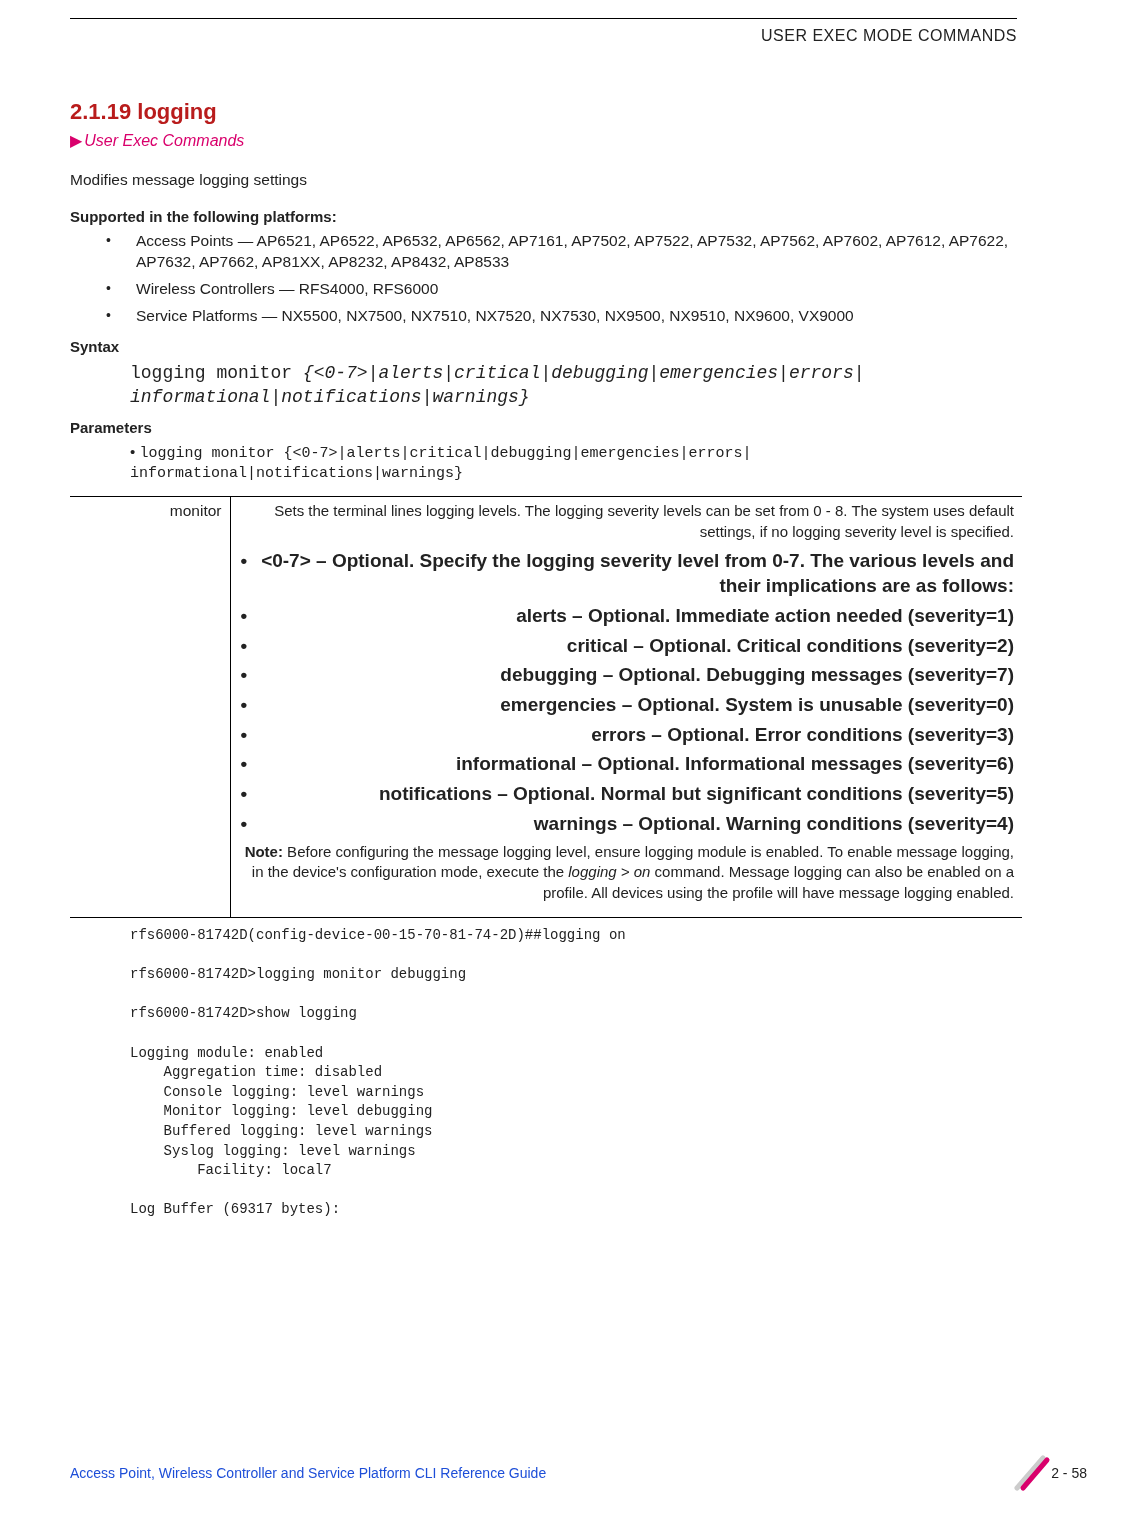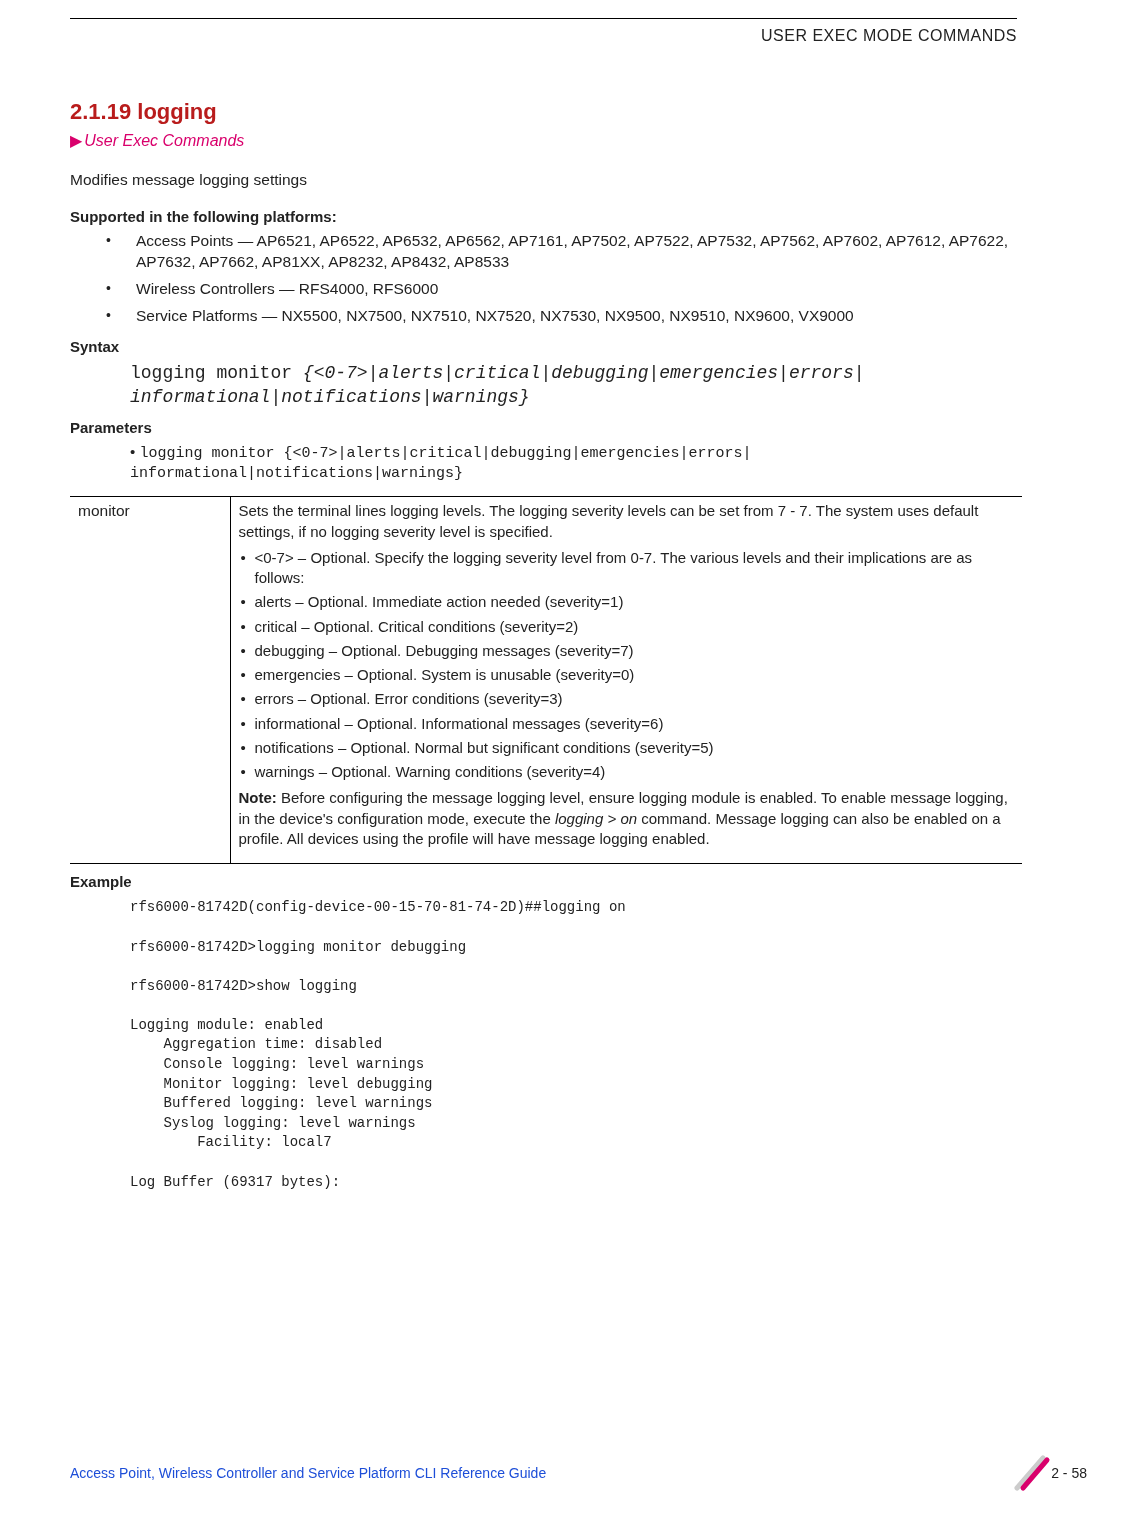--- a/index.html
+++ b/index.html
@@ -81,36 +81,37 @@
     font-family: "Courier New", monospace;
     font-size: 15px;
     margin: 4px 0 12px 60px;
     line-height: 1.35;
   }
   .param-line .dot { font-family: Arial, sans-serif; }
   table.params {
     width: 100%;
     border-collapse: collapse;
     margin-bottom: 8px;
+    text-align: right;
   }
   table.params td {
     vertical-align: top;
     padding: 4px 8px 8px 8px;
   }
   table.params tr {
     border-top: 1.5px solid #000;
   }
   table.params tr:last-child {
     border-bottom: 1.5px solid #000;
   }
   .col1 { width: 160px; font-weight: 300; }
   .col2 { font-weight: 300; font-size: 15px; }
   .col2 p { margin-bottom: 6px; }
   .col2 ul { list-style: none; margin: 4px 0 6px 0; }
-  .col2 ul li { position: relative; padding-left: 16px; margin-bottom: 4px; font-size: 15px;}
+  .col2 ul li { position: relative; padding-left: 16px; margin-bottom: 4px; font-size: 19px; font-weight: bold;}
   .col2 ul li::before { content: "•"; position: absolute; left: 2px; }
   .note-label { font-weight: 700; }
   .note-ital { font-style: italic; }
   .example-block {
     font-family: "Courier New", monospace;
     font-size: 14px;
     margin: 6px 0 0 60px;
     line-height: 1.4;
     white-space: pre;
   }
@@ -158,39 +159,38 @@
 
   <div class="bold-head">Parameters</div>
   <div class="param-line"><span class="dot">• </span><span>logging monitor </span><span class="ital" style="white-space:pre-line;">{&lt;0-7&gt;|alerts|critical|debugging|emergencies|errors|
 informational|notifications|warnings}</span></div>
 
   <table class="params">
     <tbody>
         <tr>
       <td class="col1">monitor</td>
       <td class="col2 mid-border">
-        <p>Sets the terminal lines logging levels. The logging severity levels can be set from 7 - 7. The system uses default settings, if no logging severity level is specified.</p>
+        <p>Sets the terminal lines logging levels. The logging severity levels can be set from 0 - 8. The system uses default settings, if no logging severity level is specified.</p>
         <ul>
           <li>&lt;0-7&gt; – Optional. Specify the logging severity level from 0-7. The various levels and their implications are as follows:</li>
           <li>alerts – Optional. Immediate action needed (severity=1)</li>
           <li>critical – Optional. Critical conditions (severity=2)</li>
           <li>debugging – Optional. Debugging messages (severity=7)</li>
           <li>emergencies – Optional. System is unusable (severity=0)</li>
           <li>errors – Optional. Error conditions (severity=3)</li>
           <li>informational – Optional. Informational messages (severity=6)</li>
           <li>notifications – Optional. Normal but significant conditions (severity=5)</li>
           <li>warnings – Optional. Warning conditions (severity=4)</li>
         </ul>
         <p><span class="note-label">Note:</span><span> Before configuring the message logging level, ensure logging module is enabled. To enable message logging, in the device's configuration mode, execute the </span><span class="note-ital">logging &gt; on</span><span> command. Message logging can also be enabled on a profile. All devices using the profile will have message logging enabled.</span></p>
       </td>
     </tr>
   </tbody>
     </table>
 
-  <div class="bold-head">Example</div>
   <div class="example-block">rfs6000-81742D(config-device-00-15-70-81-74-2D)##logging on
 
 rfs6000-81742D&gt;logging monitor debugging
 
 rfs6000-81742D&gt;show logging
 
 Logging module: enabled
     Aggregation time: disabled
     Console logging: level warnings
     Monitor logging: level debugging

